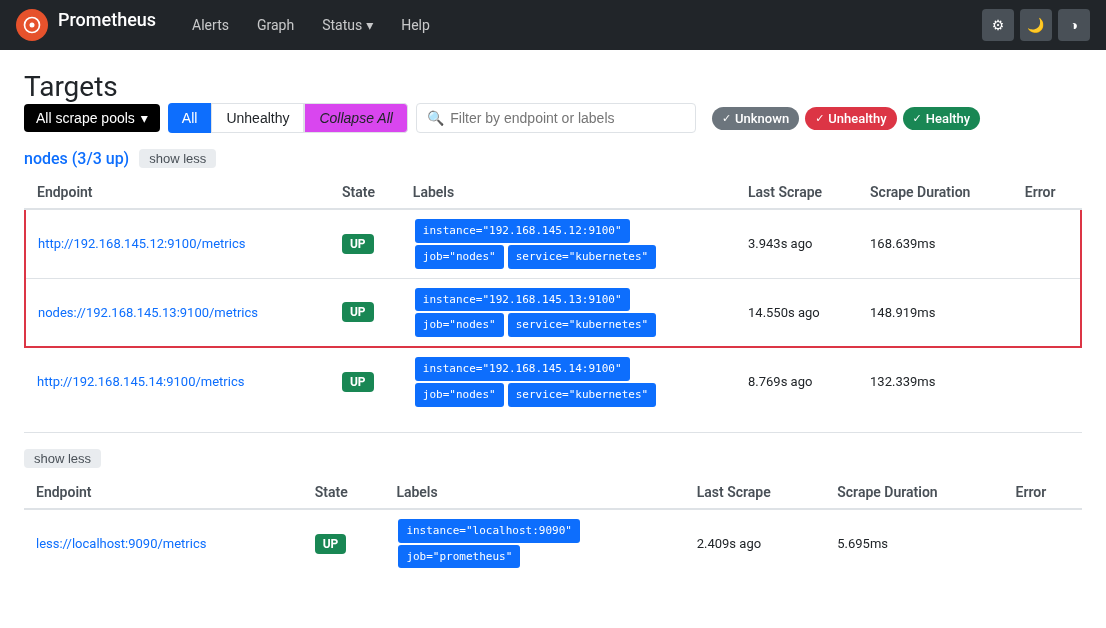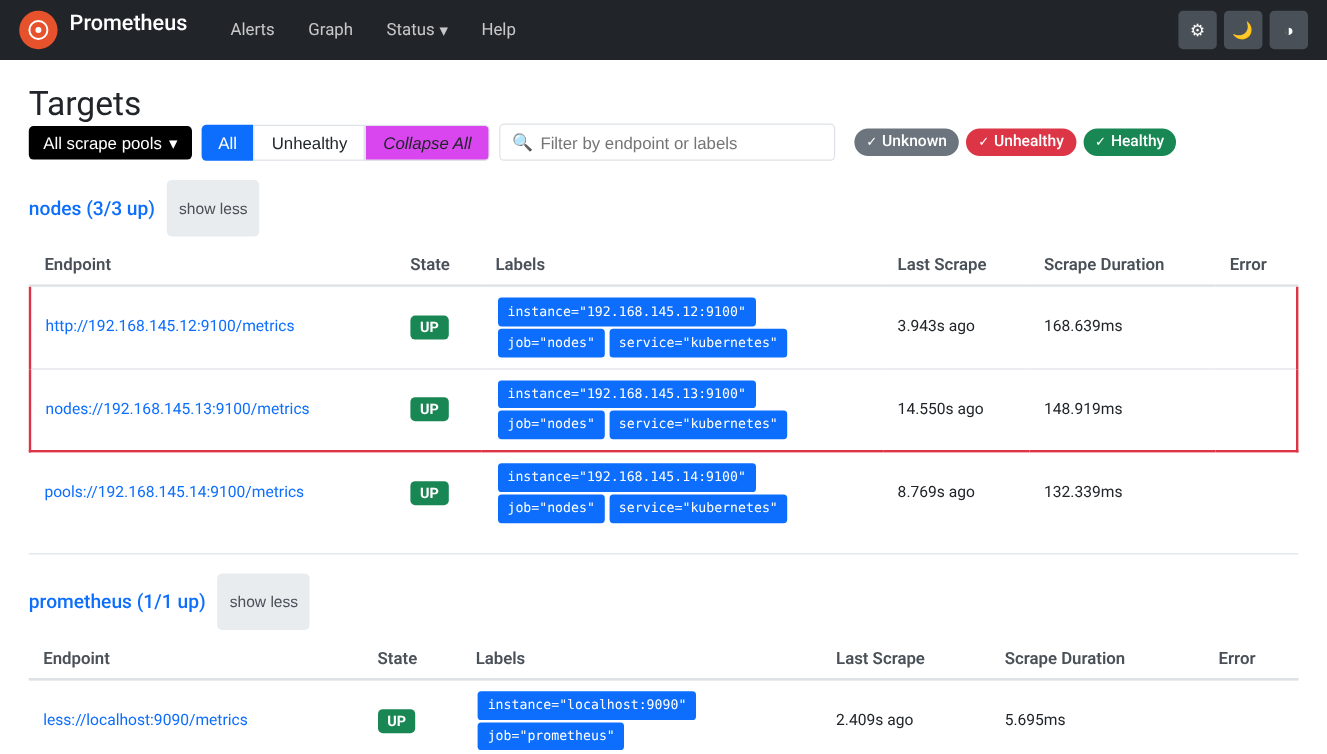--- a/index.html
+++ b/index.html
@@ -63,21 +63,21 @@
     .filter-badge { display: flex; align-items: center; gap: 4px; padding: 4px 10px; border-radius: 20px; font-size: 13px; font-weight: 500; color: #fff; cursor: pointer; }
     .badge-unknown { background: #6c757d; }
     .badge-unhealthy { background: #dc3545; }
     .badge-healthy { background: #198754; }
     .badge-check { font-size: 11px; }
 
     
     .section-header { display: flex; align-items: center; gap: 10px; margin: 16px 0 8px 0; }
     .section-title { color: #0d6efd; font-size: 16px; font-weight: 500; }
     .show-less-btn {
-      background: #e9ecef; border: none; color: #495057; padding: 16px 10px; border-radius: 4px; cursor: pointer; font-size: 13px;
+      background: #e9ecef; border: none; color: #495057; padding: 2px 10px; border-radius: 4px; cursor: pointer; font-size: 13px;
     }
 
     
     .targets-table { width: 100%; border-collapse: collapse; }
     .targets-table th {
       text-align: left; padding: 8px 12px; font-weight: 600; color: #495057; font-size: 14px; border-bottom: 2px solid #dee2e6;
     }
     .targets-table td {
       padding: 8px 12px; font-size: 13px; border-bottom: 1px solid #dee2e6; vertical-align: middle;
     }
@@ -204,38 +204,37 @@
             <td style="border-bottom: 2px solid #dc3545 !important;"><span class="state-badge state-up">UP</span></td>
             <td class="labels-cell" style="border-bottom: 2px solid #dc3545 !important;">
               <div><span class="label-badge">instance="192.168.145.13:9100"</span></div>
               <div><span class="label-badge">job="nodes"</span><span class="label-badge">service="kubernetes"</span></div>
             </td>
             <td style="border-bottom: 2px solid #dc3545 !important;">14.550s ago</td>
             <td style="border-bottom: 2px solid #dc3545 !important;">148.919ms</td>
             <td style="border-bottom: 2px solid #dc3545 !important;border-right: 2px solid #dc3545 !important;"></td>
           </tr>
           <tr>
-            <td><a href="#" class="endpoint-link">pools://192.168.145.14:9100/metrics</a></td>
+            <td><a href="#" class="endpoint-link">http://192.168.145.14:9100/metrics</a></td>
             <td><span class="state-badge state-up">UP</span></td>
             <td class="labels-cell">
               <div><span class="label-badge">instance="192.168.145.14:9100"</span></div>
               <div><span class="label-badge">job="nodes"</span><span class="label-badge">service="kubernetes"</span></div>
             </td>
             <td>8.769s ago</td>
             <td>132.339ms</td>
             <td></td>
           </tr>
         </tbody>
     </table>
   </div>
 
   <hr class="section-divider">
 
   <div class="section-header">
-    <span class="section-title">prometheus (1/1 up)</span>
     <button class="show-less-btn">show less</button>
   </div>
 
   <div class="table-wrapper">
     <table class="targets-table">
       <thead>
         <tr>
           <th>Endpoint</th>
           <th>State</th>
           <th>Labels</th>

